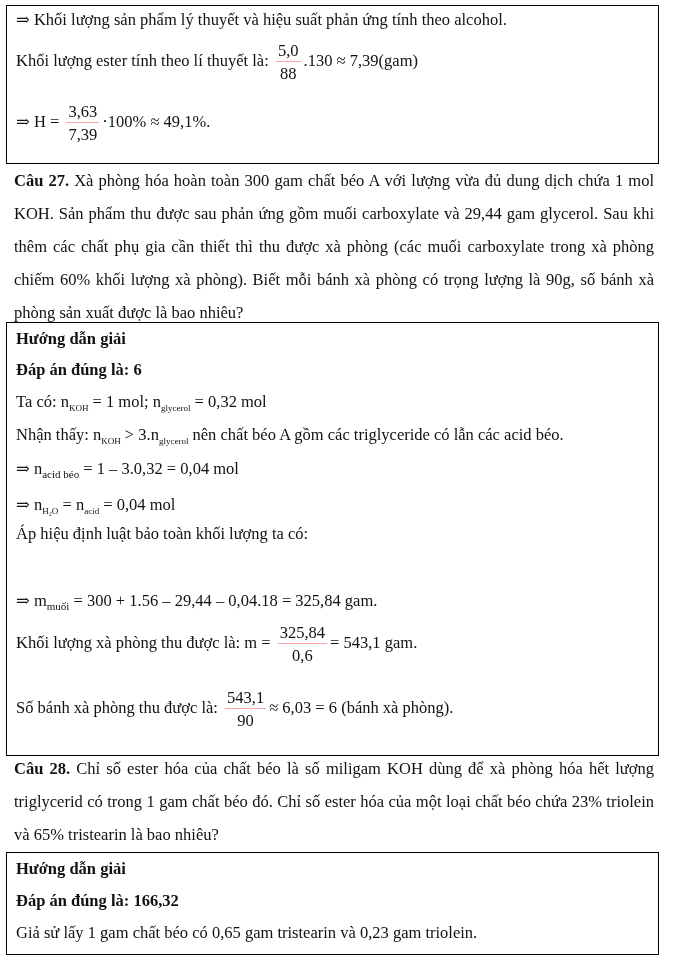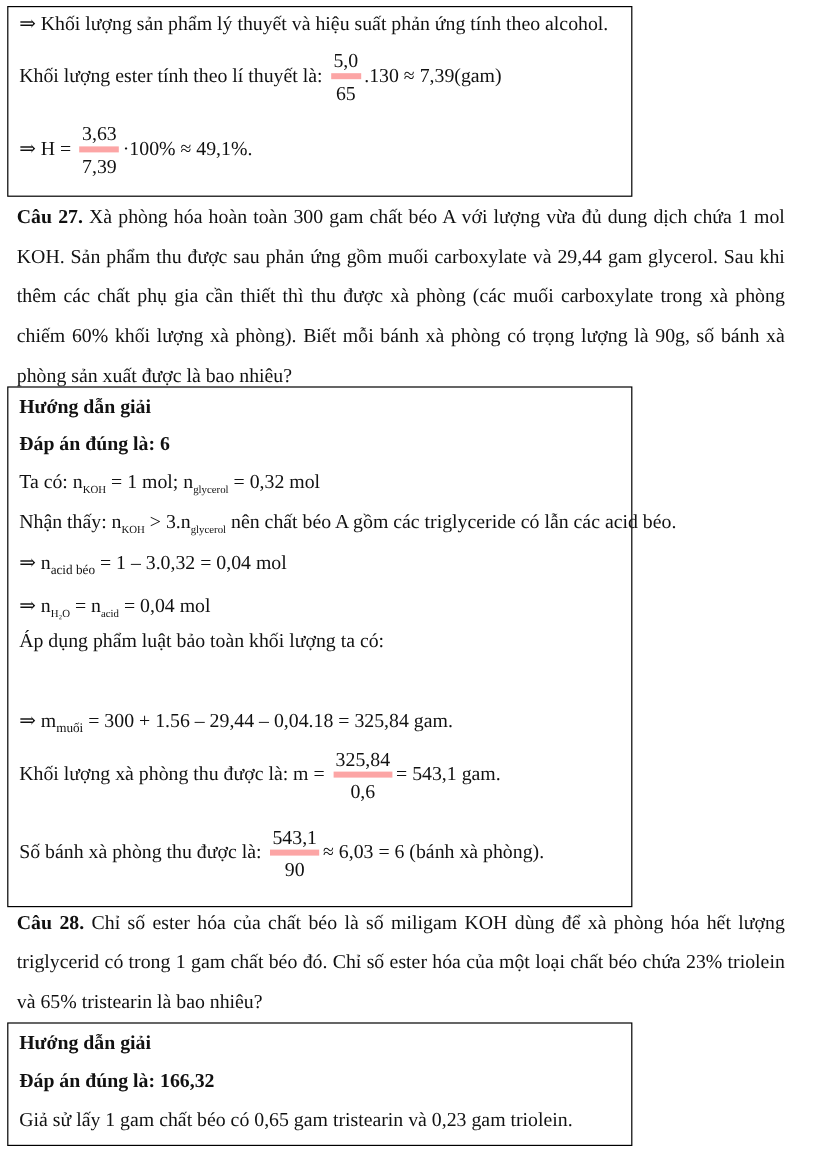--- a/index.html
+++ b/index.html
@@ -2,42 +2,42 @@
 <html><head>
 <meta charset="utf-8">
 <style>
   html, body { margin: 0; padding: 0; background: #ffffff; }
   body {
     width: 693px; height: 972px; position: relative; overflow: hidden;
     font-family: "Liberation Serif", "DejaVu Serif", serif;
     font-size: 16.5px; color: #111111;
   }
   .box {
-    position: absolute; left: 6px; width: 521px;
+    position: absolute; left: 6px; width: 653px;
     border: 1.5px solid #000000; box-sizing: border-box;
   }
   .line { position: absolute; left: 9px; white-space: nowrap; line-height: 20px; }
   .para { position: absolute; left: 14px; width: 640px; line-height: 33px; text-align: justify; }
   b, .bold { font-weight: bold; }
   sub { font-size: 9px; vertical-align: -4px; line-height: 0; }
   sub.big { font-size: 11px; vertical-align: -4px; }
   .frac { display: inline-block; vertical-align: middle; text-align: center; margin: 0 3px; }
-  .frac .num { display: block; border-bottom: 5px solid #fca5a5; padding: 0 2px; line-height: 20px; }
+  .frac .num { display: block; border-bottom: 1px solid #fca5a5; padding: 0 2px; line-height: 20px; }
   .frac .den { display: block; line-height: 20px; padding-top: 2px; }
   .center { position: absolute; left: 0; width: 653px; text-align: center; line-height: 20px; }
 </style>
 </head>
 <body>
 
 <div class="box" style="top:5px; height:159px;">
   <div class="line" style="top:4px;">
     <span>⇒ Khối lượng sản phẩm lý thuyết và hiệu suất phản ứng tính theo alcohol.</span>
   </div>
   <div class="line" style="top:35px;">
-    <span>Khối lượng ester tính theo lí thuyết là: </span><span class="frac"><span class="num">5,0</span><span class="den">65</span></span><span>.130 ≈ 7,39(gam)</span>
+    <span>Khối lượng ester tính theo lí thuyết là: </span><span class="frac"><span class="num">5,0</span><span class="den">88</span></span><span>.130 ≈ 7,39(gam)</span>
   </div>
   <div class="line" style="top:96px;">
     <span>⇒ H = </span><span class="frac"><span class="num">3,63</span><span class="den">7,39</span></span><span>·100% ≈ 49,1%.</span>
   </div>
 </div>
 
 <div class="para" style="top:164px;">
   <span class="bold">Câu 27.</span><span> Xà phòng hóa hoàn toàn 300 gam chất béo A với lượng vừa đủ dung dịch chứa 1 mol KOH. Sản phẩm thu được sau phản ứng gồm muối carboxylate và 29,44 gam glycerol. Sau khi thêm các chất phụ gia cần thiết thì thu được xà phòng (các muối carboxylate trong xà phòng chiếm 60% khối lượng xà phòng). Biết mỗi bánh xà phòng có trọng lượng là 90g, số bánh xà phòng sản xuất được là bao nhiêu?</span>
 </div>
 
@@ -49,21 +49,21 @@
   </div>
   <div class="line" style="top:102px;">
     <span>Nhận thấy: n</span><sub>KOH</sub><span> &gt; 3.n</span><sub>glycerol</sub><span> nên chất béo A gồm các triglyceride có lẫn các acid béo.</span>
   </div>
   <div class="line" style="top:136px;">
     <span>⇒ n</span><sub class="big">acid béo</sub><span> = 1 – 3.0,32 = 0,04 mol</span>
   </div>
   <div class="line" style="top:172px;">
     <span>⇒ n</span><sub>H₂O</sub><span> = n</span><sub>acid</sub><span> = 0,04 mol</span>
   </div>
-  <div class="line" style="top:201px;">Áp dụng phẩm luật bảo toàn khối lượng ta có:</div>
+  <div class="line" style="top:201px;">Áp hiệu định luật bảo toàn khối lượng ta có:</div>
   <div class="line" style="top:268px;">
     <span>⇒ m</span><sub class="big">muối</sub><span> = 300 + 1.56 – 29,44 – 0,04.18 = 325,84 gam.</span>
   </div>
   <div class="line" style="top:300px;">
     <span>Khối lượng xà phòng thu được là: m = </span><span class="frac"><span class="num">325,84</span><span class="den">0,6</span></span><span>= 543,1 gam.</span>
   </div>
   <div class="line" style="top:365px;">
     <span>Số bánh xà phòng thu được là: </span><span class="frac"><span class="num">543,1</span><span class="den">90</span></span><span>≈ 6,03 = 6  (bánh xà phòng).</span>
   </div>
 </div>

